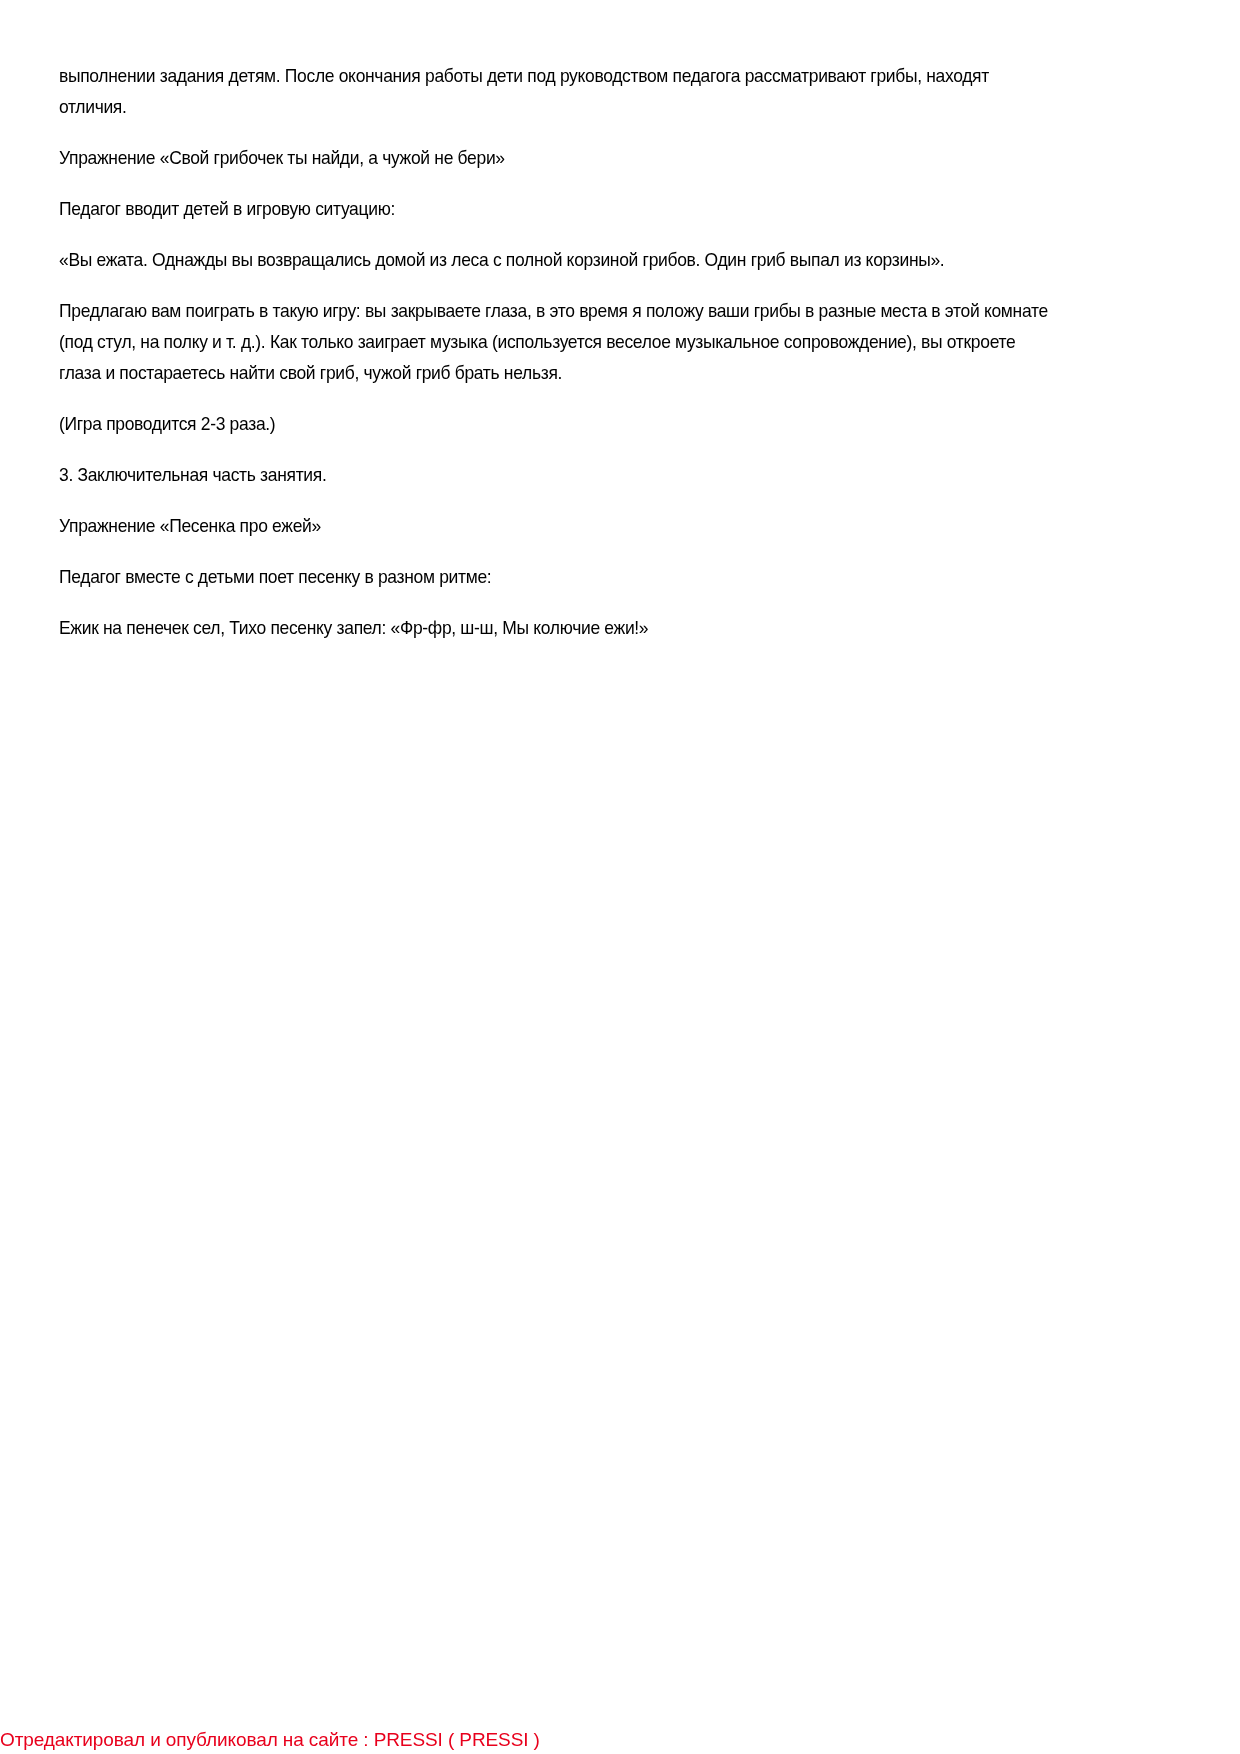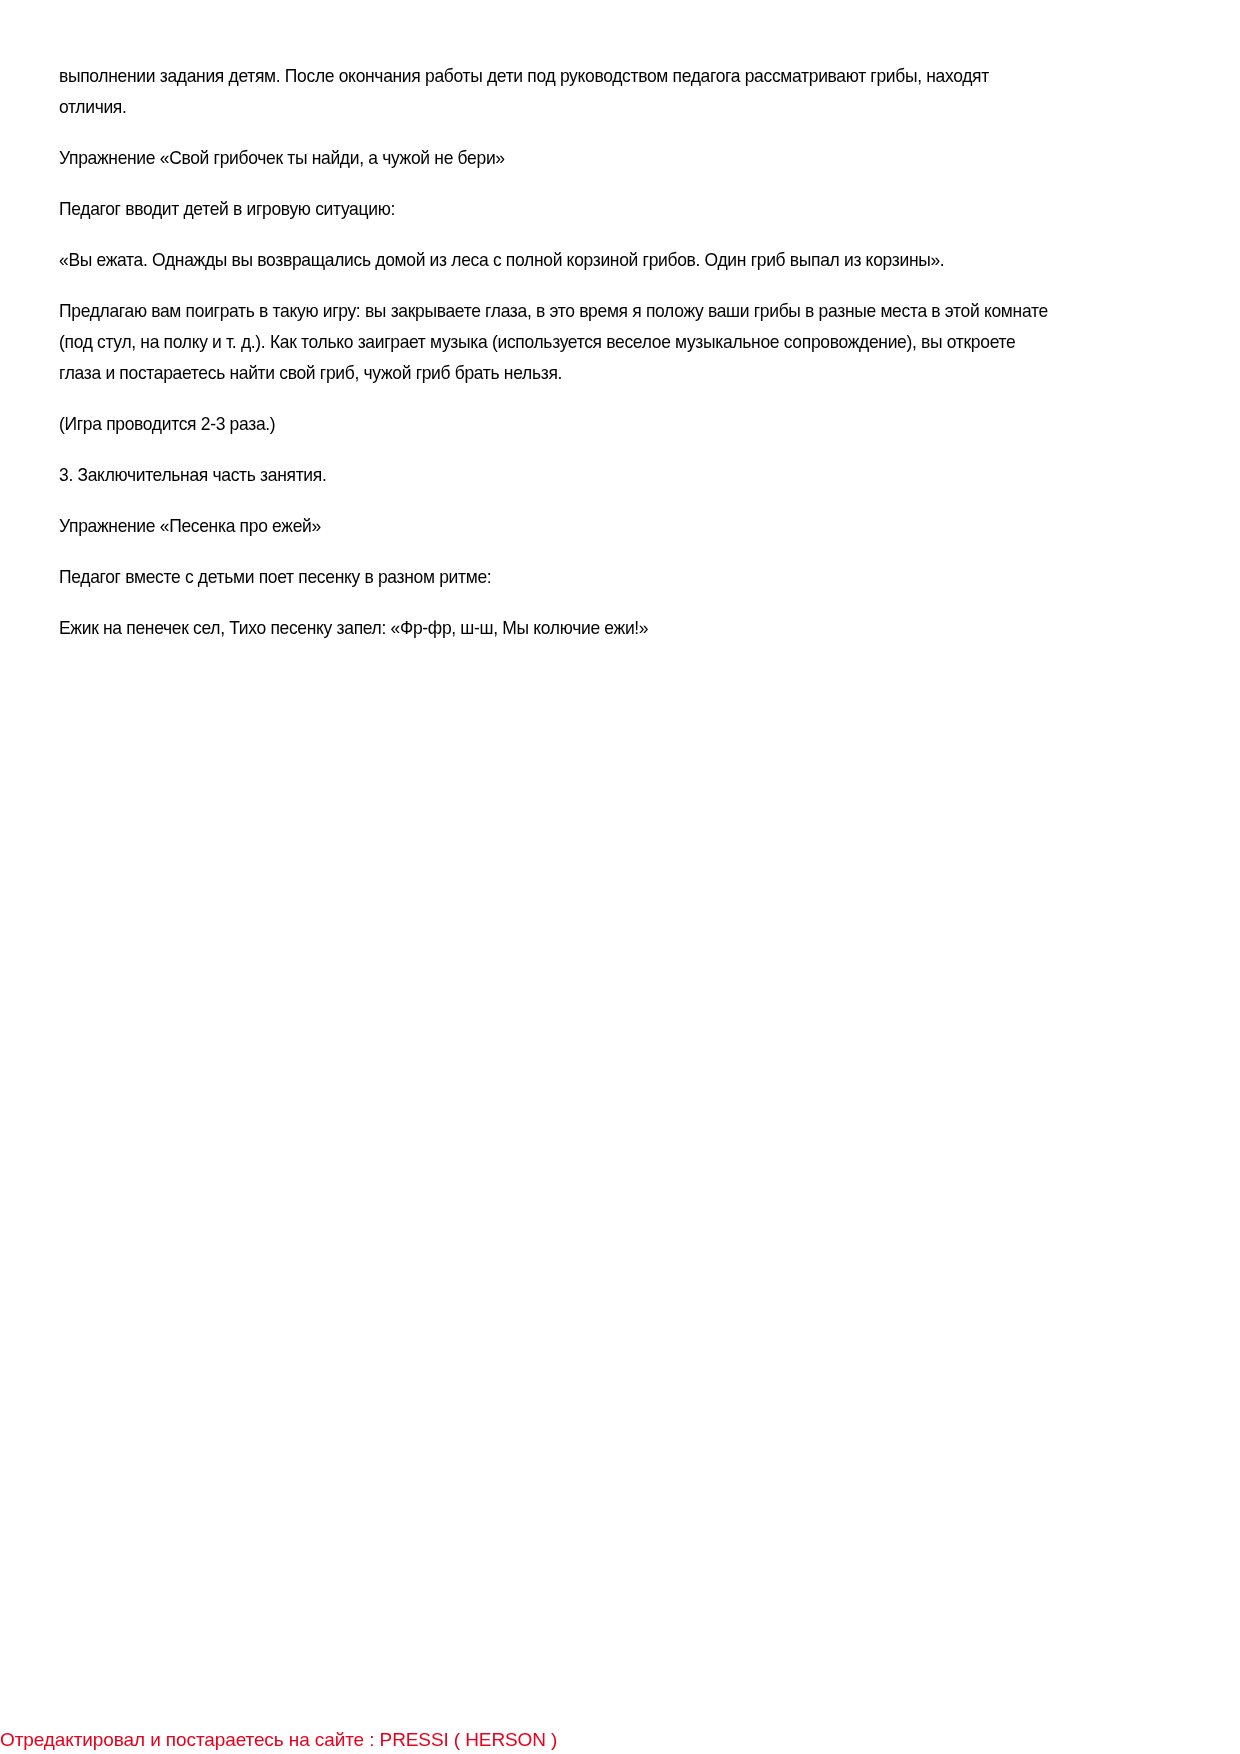--- a/index.html
+++ b/index.html
@@ -96,14 +96,14 @@
     <p>
       <span class="line">Педагог вместе с детьми поет песенку в разном ритме:</span>
     </p>
 
     <p>
       <span class="line">Ежик на пенечек сел, Тихо песенку запел: «Фр-фр, ш-ш, Мы колючие ежи!»</span>
     </p>
 
   </div>
 
-  <div class="footer">Отредактировал и постараетесь на сайте : PRESSI ( HERSON )</div>
+  <div class="footer">Отредактировал и опубликовал на сайте : PRESSI ( PRESSI )</div>
 </div>
 
 </body></html>

